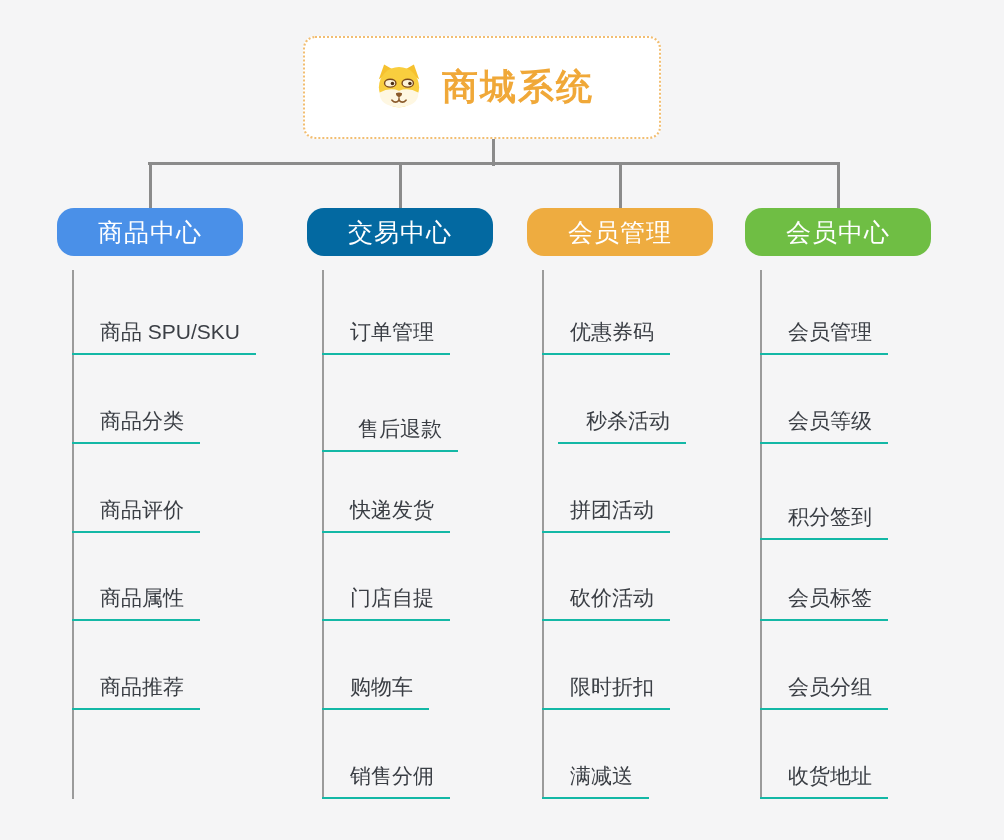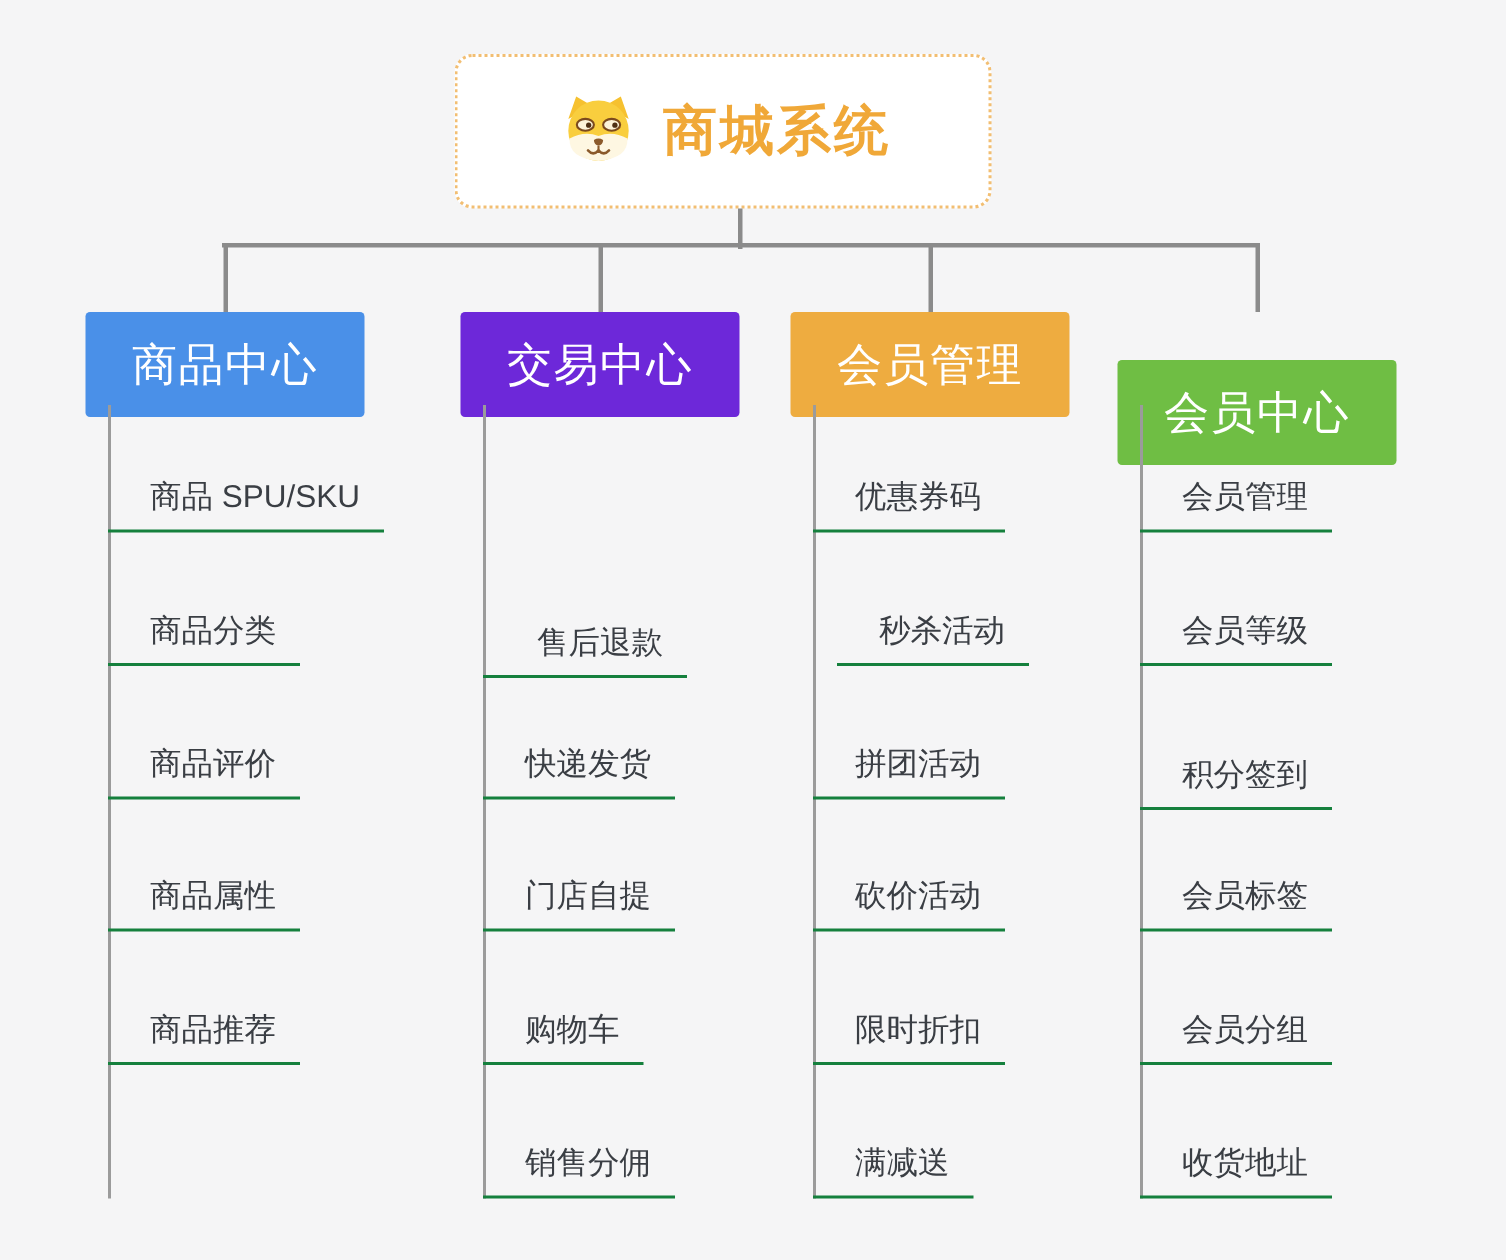--- a/index.html
+++ b/index.html
@@ -18,28 +18,28 @@
   .root-title{font-size:36px;font-weight:bold;color:#F0A838;letter-spacing:2px;white-space:nowrap;}
   .dog-icon{width:58px;height:56px;flex:0 0 auto;}
   
   .line{position:absolute;background:#8B8B8B;}
   .trunk{left:492px;top:139px;width:3px;height:27px;}
   .bus{left:148px;top:162px;width:692px;height:3px;}
   
   .branch{position:absolute;top:208px;width:186px;height:620px;}
   .branch .drop{position:absolute;left:92px;top:-46px;width:3px;height:46px;background:#8B8B8B;}
   .branch-header{
-    position:absolute;left:0;top:0;width:186px;height:70px;box-sizing:border-box;
-    border-radius:3px;color:#FFFFFF;font-size:30px;letter-spacing:1px;
+    position:absolute;left:0;top:0;width:186px;height:48px;box-sizing:border-box;
+    border-radius:17px;color:#FFFFFF;font-size:25px;letter-spacing:1px;
     display:flex;align-items:center;justify-content:center;white-space:nowrap;
   }
   .branch .vline{position:absolute;left:15px;top:62px;width:2px;height:529px;background:#9B9B9B;}
   .topic{
     position:absolute;left:15px;box-sizing:border-box;
-    border-bottom:2px solid #15803d;
+    border-bottom:2px solid #14b8a6;
     padding:0 16px 9px 28px;
     font-size:21px;line-height:25px;color:#3A3E44;white-space:nowrap;
   }
 </style>
 </head>
 <body>
 
 <div class="stage">
 
   <div class="root-node">
@@ -68,22 +68,23 @@
       <div class="vline"></div>
     <div class="topic" style="top: 111px;">商品 SPU/SKU</div>
       <div class="topic" style="top: 200px;">商品分类</div>
       <div class="topic" style="top: 289px;">商品评价</div>
       <div class="topic" style="top: 377px;">商品属性</div>
       <div class="topic" style="top: 466px;">商品推荐</div>
     </div>
 
     <div class="branch" style="left: 307px;">
       <div class="drop"></div>
-      <div class="branch-header" style="background: #6d28d9;">交易中心</div>
+      <div class="branch-header" style="background: #0369a1;">交易中心</div>
       <div class="vline"></div>
+    <div class="topic" style="top: 111px;">订单管理</div>
       <div class="topic" style="top: 208px; padding-left: 36px;">售后退款</div>
       <div class="topic" style="top: 289px;">快递发货</div>
       <div class="topic" style="top: 377px;">门店自提</div>
       <div class="topic" style="top: 466px; padding-left: 28px;">购物车</div>
       <div class="topic" style="top: 555px;">销售分佣</div>
     </div>
 
     <div class="branch" style="left: 527px;">
       <div class="drop"></div>
       <div class="branch-header" style="background: rgb(238, 172, 64);">会员管理</div>
@@ -91,21 +92,21 @@
     <div class="topic" style="top: 111px;">优惠券码</div>
       <div class="topic" style="top: 200px; margin-left: 16px;">秒杀活动</div>
       <div class="topic" style="top: 289px;">拼团活动</div>
       <div class="topic" style="top: 377px;">砍价活动</div>
       <div class="topic" style="top: 466px;">限时折扣</div>
       <div class="topic" style="top: 555px;">满减送</div>
     </div>
 
     <div class="branch" style="left: 745px;">
       <div class="drop"></div>
-      <div class="branch-header" style="background: rgb(111, 190, 68); margin-top: 32px;">会员中心</div>
+      <div class="branch-header" style="background: rgb(111, 190, 68);">会员中心</div>
       <div class="vline"></div>
     <div class="topic" style="top: 111px;">会员管理</div>
       <div class="topic" style="top: 200px;">会员等级</div>
       <div class="topic" style="top: 296px;">积分签到</div>
       <div class="topic" style="top: 377px;">会员标签</div>
       <div class="topic" style="top: 466px;">会员分组</div>
       <div class="topic" style="top: 555px;">收货地址</div>
     </div>
   </div>
 

